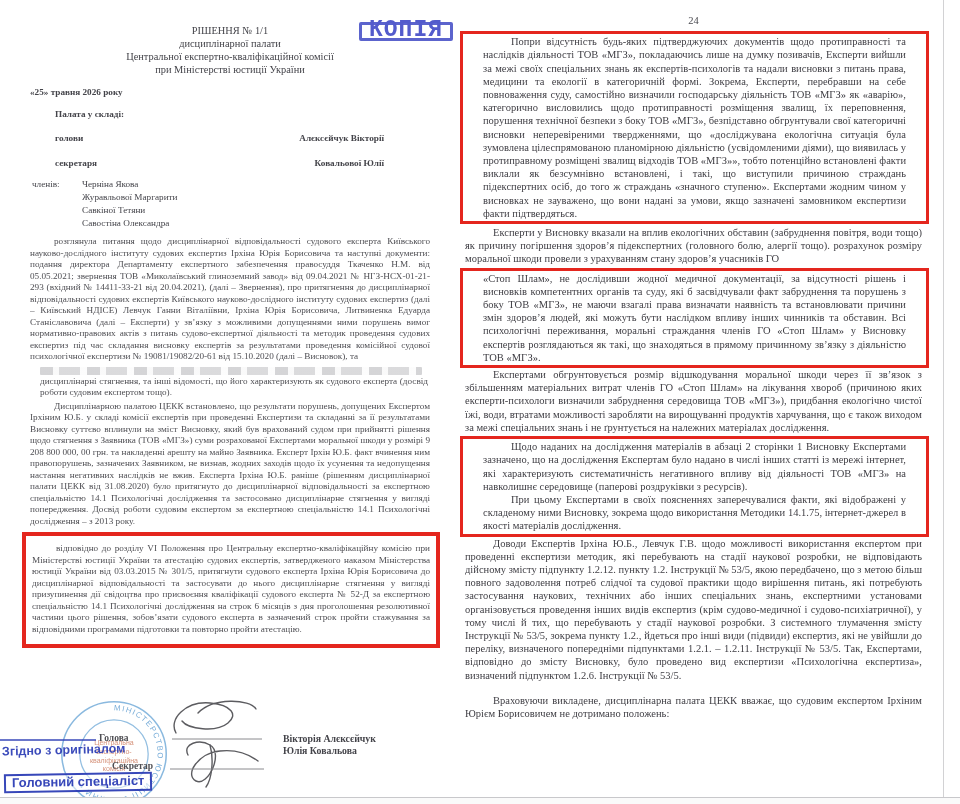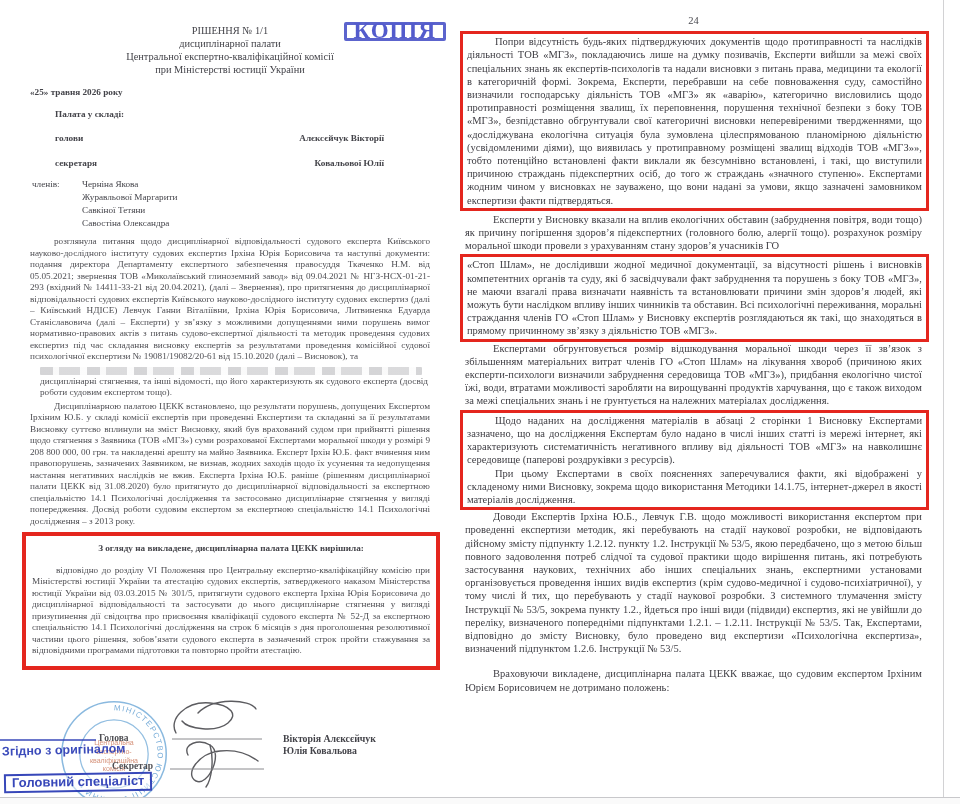--- a/index.html
+++ b/index.html
@@ -18,22 +18,22 @@
     left:456px;width:488px;height:797px;
     padding:14px 22px 0 9px;box-sizing:border-box;
     color:#3f3e44;font-size:10.5px;line-height:13.2px;
   }
   .para{margin:0;text-align:justify;}
   .indent{text-indent:24px;}
   .rp.indent{text-indent:28px;}
   
   .title{ text-align:center;font-weight:normal;font-size:10.4px;line-height:13px;color:#44444a;}
   .copy-stamp{
-    position:absolute;right:10px;top:22px;
-    font-family:Liberation Serif, serif;font-weight:bold;
+    position:absolute;right:3px;top:22px;
+    font-family:Liberation Mono, monospace;font-weight:bold;
     font-size:23px;letter-spacing:1px;color:#3c45c5;
     border:3px solid #464fc7;border-radius:2px;padding:0 7px 1px 7px;
     opacity:.88;background:rgba(255,255,255,.3);
   }
   .date-line{margin-top:11px;font-weight:bold;color:#44444a;}
   .intro{margin-top:9px;}
   .panel-heading{margin-top:10px;padding-left:25px;font-weight:bold;color:#44444a;}
   .role-row{display:flex;margin-top:13px;padding-left:25px;font-weight:bold;color:#44444a;gap:48px;}
   .role-name{margin-left:auto;margin-right:46px;}
   .members{display:flex;margin-top:9px;font-weight:normal;color:#44444a;line-height:13px;}
@@ -68,21 +68,21 @@
     color:#2b3cb5;transform:rotate(-1.5deg);white-space:nowrap;opacity:.92;
   }
   .stamp-specialist{
     position:absolute;left:4px;top:80px;
     font-family:"Liberation Sans",sans-serif;font-weight:bold;font-size:13px;
     color:#2b3cb5;border:2px solid #2b3cb5;padding:1px 6px 2px 6px;
     transform:rotate(-1deg);white-space:nowrap;background:rgba(255,255,255,.55);opacity:.94;
   }
   
   .page-number{text-align:center;color:#4a4a50;margin-bottom:4px;}
-  .rbox{border:3px solid #e4261e;margin:2px -7px 0 -5px;padding:1px 4px;}
+  .rbox{border:3px solid #e4261e;margin:2px -7px 0 -5px;padding:1px 20px;}
   .p-lead{margin-top:2px;}
   .p-conclusion{margin-top:12px;}
   
   .scan-edge-v{position:absolute;left:943px;top:0;width:1px;height:797px;background:#d2d2d4;}
   .scan-edge-h{position:absolute;left:0;top:797px;width:960px;height:1px;background:#c8c8cb;}
   .bottom-strip{position:absolute;left:0;top:798px;width:960px;height:6px;background:#fafafa;}
   svg text{font-family:"Liberation Sans",sans-serif;}
 </style>
 </head>
 <body>
@@ -124,21 +124,20 @@
 
   <p class="para indent p-considered">розглянула питання щодо дисциплінарної відповідальності судового експерта Київського науково-дослідного інституту судових експертиз Ірхіна Юрія Борисовича та наступні документи: подання директора Департаменту експертного забезпечення правосуддя Ткаченко Н.М. від 05.05.2021; звернення ТОВ «Миколаївський глиноземний завод» від 09.04.2021 № НГЗ-НСХ-01-21-293 (вхідний № 14411-33-21 від 20.04.2021), (далі – Звернення), про притягнення до дисциплінарної відповідальності судових експертів Київського науково-дослідного інституту судових експертиз (далі – Київський НДІСЕ) Левчук Ганни Віталіївни, Ірхіна Юрія Борисовича, Литвиненка Едуарда Станіславовича (далі – Експерти) у зв’язку з можливими допущеннями ними порушень вимог нормативно-правових актів з питань судово-експертної діяльності та методик проведення судових експертиз під час складання висновку експертів за результатами проведення комісійної судової психологічної експертизи № 19081/19082/20-61 від 15.10.2020 (далі – Висновок), та</p>
 
   <div class="faded-line"></div>
 
   <p class="para p-fragment">дисциплінарні стягнення, та інші відомості, що його характеризують як судового експерта (досвід роботи судовим експертом тощо).</p>
 
   <p class="para indent p-established">Дисциплінарною палатою ЦЕКК встановлено, що результати порушень, допущених Експертом Ірхіним Ю.Б. у складі комісії експертів при проведенні Експертизи та складанні за її результатами Висновку суттєво вплинули на зміст Висновку, який був врахований судом при прийнятті рішення щодо стягнення з Заявника (ТОВ «МГЗ») суми розрахованої Експертами моральної шкоди у розмірі 9 208 800 000, 00 грн. та накладенні арешту на майно Заявника. Експерт Ірхін Ю.Б. факт вчинення ним правопорушень, зазначених Заявником, не визнав, жодних заходів щодо їх усунення та недопущення настання негативних наслідків не вжив. Експерта Ірхіна Ю.Б. раніше (рішенням дисциплінарної палати ЦЕКК від 31.08.2020) було притягнуто до дисциплінарної відповідальності за експертною спеціальністю 14.1 Психологічні дослідження та застосовано дисциплінарне стягнення у вигляді попередження. Досвід роботи судовим експертом за експертною спеціальністю 14.1 Психологічні дослідження – з 2013 року.</p>
 
   <div class="res-box">
-    <div class="res-heading">З огляду на викладене, дисциплінарна палата ЦЕКК вирішила:</div>
     <p class="para indent">відповідно до розділу VI Положення про Центральну експертно-кваліфікаційну комісію при Міністерстві юстиції України та атестацію судових експертів, затвердженого наказом Міністерства юстиції України від 03.03.2015 № 301/5, притягнути судового експерта Ірхіна Юрія Борисовича до дисциплінарної відповідальності та застосувати до нього дисциплінарне стягнення у вигляді призупинення дії свідоцтва про присвоєння кваліфікації судового експерта № 52-Д за експертною спеціальністю 14.1 Психологічні дослідження на строк 6 місяців з дня проголошення резолютивної частини цього рішення, зобов’язати судового експерта в зазначений строк пройти стажування за відповідними програмами підготовки та повторно пройти атестацію.</p>
   </div>
 
   <div class="sig-area">
 
     <svg class="round-stamp" width="118" height="112" viewBox="0 0 118 118">
       <circle cx="59" cy="59" r="55" fill="none" stroke="#6aa6d6" stroke-width="1.6" opacity=".85"></circle>
       <circle cx="59" cy="59" r="36" fill="none" stroke="#6aa6d6" stroke-width="1.3" opacity=".8"></circle>
       <defs>
           <path id="cstamp" d="M59,13 a46,46 0 1,1 -0.02,0"></path>

